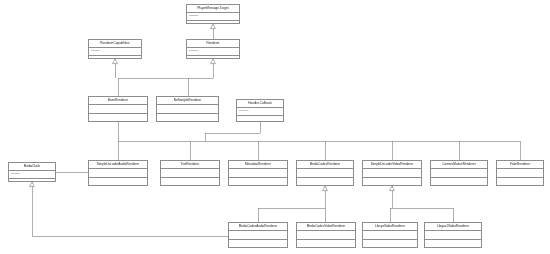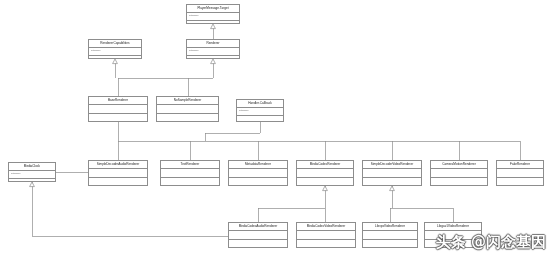--- a/index.html
+++ b/index.html
@@ -226,14 +226,13 @@
         <div class="compart"></div>
         <div class="compart"></div>
       </div>
       <div class="node" style="left: 424px; top: 222px; width: 58px; height: 26px; border-color: rgb(141, 141, 141);">
         <div class="title">Libgav1VideoRenderer</div>
         <div class="compart"></div>
         <div class="compart"></div>
       </div>
     </div>
 
-  <div class="watermark">头条 @闪念基因</div>
 </div>
 
 </body></html>

